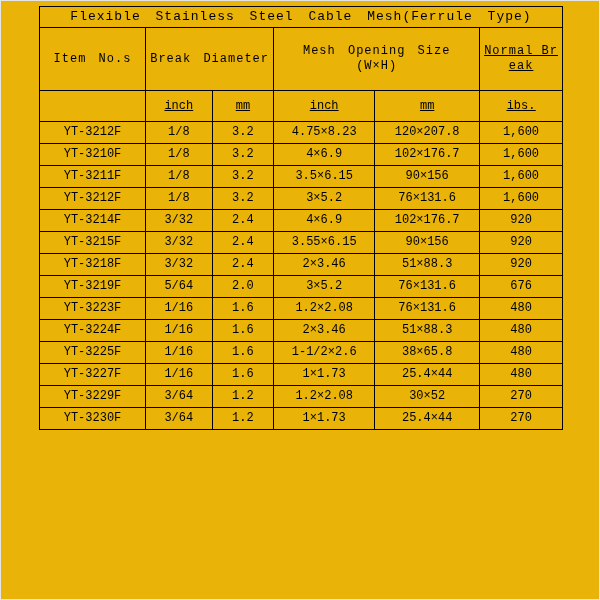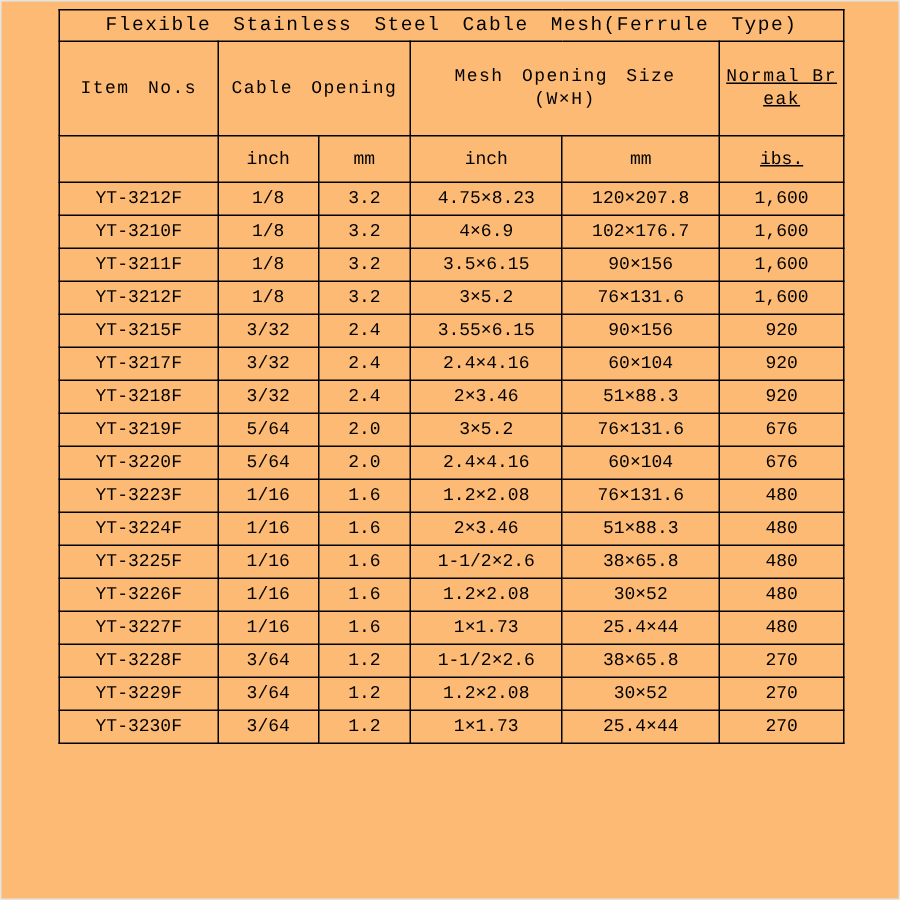--- a/index.html
+++ b/index.html
@@ -10,21 +10,21 @@
     height: 600px;
     font-family: "Liberation Mono", "DejaVu Sans Mono", monospace;
     color: #000000;
   }
   .page {
     width: 600px;
     height: 600px;
     box-sizing: border-box;
     border: 1px solid #e5e5e5;
     position: relative;
-    background: #fdba74;
+    background: #eab308;
   }
   table.spec {
     border-collapse: collapse;
     table-layout: fixed;
     position: absolute;
     left: 38px;
     top: 5px;
     width: 524px;
   }
   table.spec td, table.spec th {
@@ -47,21 +47,21 @@
 
   tr.title-row td {
     height: 18px;
     font-size: 13px;
     letter-spacing: 1px;
     word-spacing: 6px;
   }
   tr.head-row td { height: 60px; }
   tr.head-row td.group-head { letter-spacing: 1px; word-spacing: 4px; }
   tr.head-row td.break-head { white-space: normal; word-break: break-all; letter-spacing: 1px; text-decoration: underline; }
-  tr.unit-row td { height: 28px; }
+  tr.unit-row td { height: 28px; text-decoration: underline; }
   tr.data-row td { height: 19px; }
   .two-line { white-space: normal; }
   .underlined { text-decoration: underline; }
 </style>
 </head>
 <body>
 
 <div class="page">
   <table class="spec">
     <colgroup>
@@ -71,21 +71,21 @@
       <col class="col-mo-inch">
       <col class="col-mo-mm">
       <col class="col-break">
     </colgroup>
     <tbody>
       <tr class="title-row">
         <td colspan="6">Flexible Stainless Steel Cable Mesh(Ferrule Type)</td>
       </tr>
       <tr class="head-row">
         <td class="group-head">Item No.s</td>
-        <td class="group-head" colspan="2">Cable Opening</td>
+        <td class="group-head" colspan="2">Break Diameter</td>
         <td class="group-head two-line" colspan="2">
           <div>Mesh Opening Size</div>
           <div>(W×H)</div>
         </td>
         <td class="break-head">Normal Break</td>
       </tr>
       <tr class="unit-row">
         <td></td>
         <td>inch</td>
         <td>mm</td>
@@ -123,60 +123,52 @@
         </tr>
         <tr class="data-row">
           <td>YT-3212F</td>
           <td>1/8</td>
           <td>3.2</td>
           <td>3×5.2</td>
           <td>76×131.6</td>
           <td>1,600</td>
         </tr>
         <tr class="data-row">
+          <td>YT-3214F</td>
+          <td>3/32</td>
+          <td>2.4</td>
+          <td>4×6.9</td>
+          <td>102×176.7</td>
+          <td>920</td>
+        </tr>
+        <tr class="data-row">
           <td>YT-3215F</td>
           <td>3/32</td>
           <td>2.4</td>
           <td>3.55×6.15</td>
           <td>90×156</td>
           <td>920</td>
         </tr>
         <tr class="data-row">
-          <td>YT-3217F</td>
-          <td>3/32</td>
-          <td>2.4</td>
-          <td>2.4×4.16</td>
-          <td>60×104</td>
-          <td>920</td>
-        </tr>
-        <tr class="data-row">
           <td>YT-3218F</td>
           <td>3/32</td>
           <td>2.4</td>
           <td>2×3.46</td>
           <td>51×88.3</td>
           <td>920</td>
         </tr>
         <tr class="data-row">
           <td>YT-3219F</td>
           <td>5/64</td>
           <td>2.0</td>
           <td>3×5.2</td>
           <td>76×131.6</td>
           <td>676</td>
         </tr>
         <tr class="data-row">
-          <td>YT-3220F</td>
-          <td>5/64</td>
-          <td>2.0</td>
-          <td>2.4×4.16</td>
-          <td>60×104</td>
-          <td>676</td>
-        </tr>
-        <tr class="data-row">
           <td>YT-3223F</td>
           <td>1/16</td>
           <td>1.6</td>
           <td>1.2×2.08</td>
           <td>76×131.6</td>
           <td>480</td>
         </tr>
         <tr class="data-row">
           <td>YT-3224F</td>
           <td>1/16</td>
@@ -187,42 +179,26 @@
         </tr>
         <tr class="data-row">
           <td>YT-3225F</td>
           <td>1/16</td>
           <td>1.6</td>
           <td>1-1/2×2.6</td>
           <td>38×65.8</td>
           <td>480</td>
         </tr>
         <tr class="data-row">
-          <td>YT-3226F</td>
-          <td>1/16</td>
-          <td>1.6</td>
-          <td>1.2×2.08</td>
-          <td>30×52</td>
-          <td>480</td>
-        </tr>
-        <tr class="data-row">
           <td>YT-3227F</td>
           <td>1/16</td>
           <td>1.6</td>
           <td>1×1.73</td>
           <td>25.4×44</td>
           <td>480</td>
-        </tr>
-        <tr class="data-row">
-          <td>YT-3228F</td>
-          <td>3/64</td>
-          <td>1.2</td>
-          <td>1-1/2×2.6</td>
-          <td>38×65.8</td>
-          <td>270</td>
         </tr>
         <tr class="data-row">
           <td>YT-3229F</td>
           <td>3/64</td>
           <td>1.2</td>
           <td>1.2×2.08</td>
           <td>30×52</td>
           <td>270</td>
         </tr>
         <tr class="data-row">

